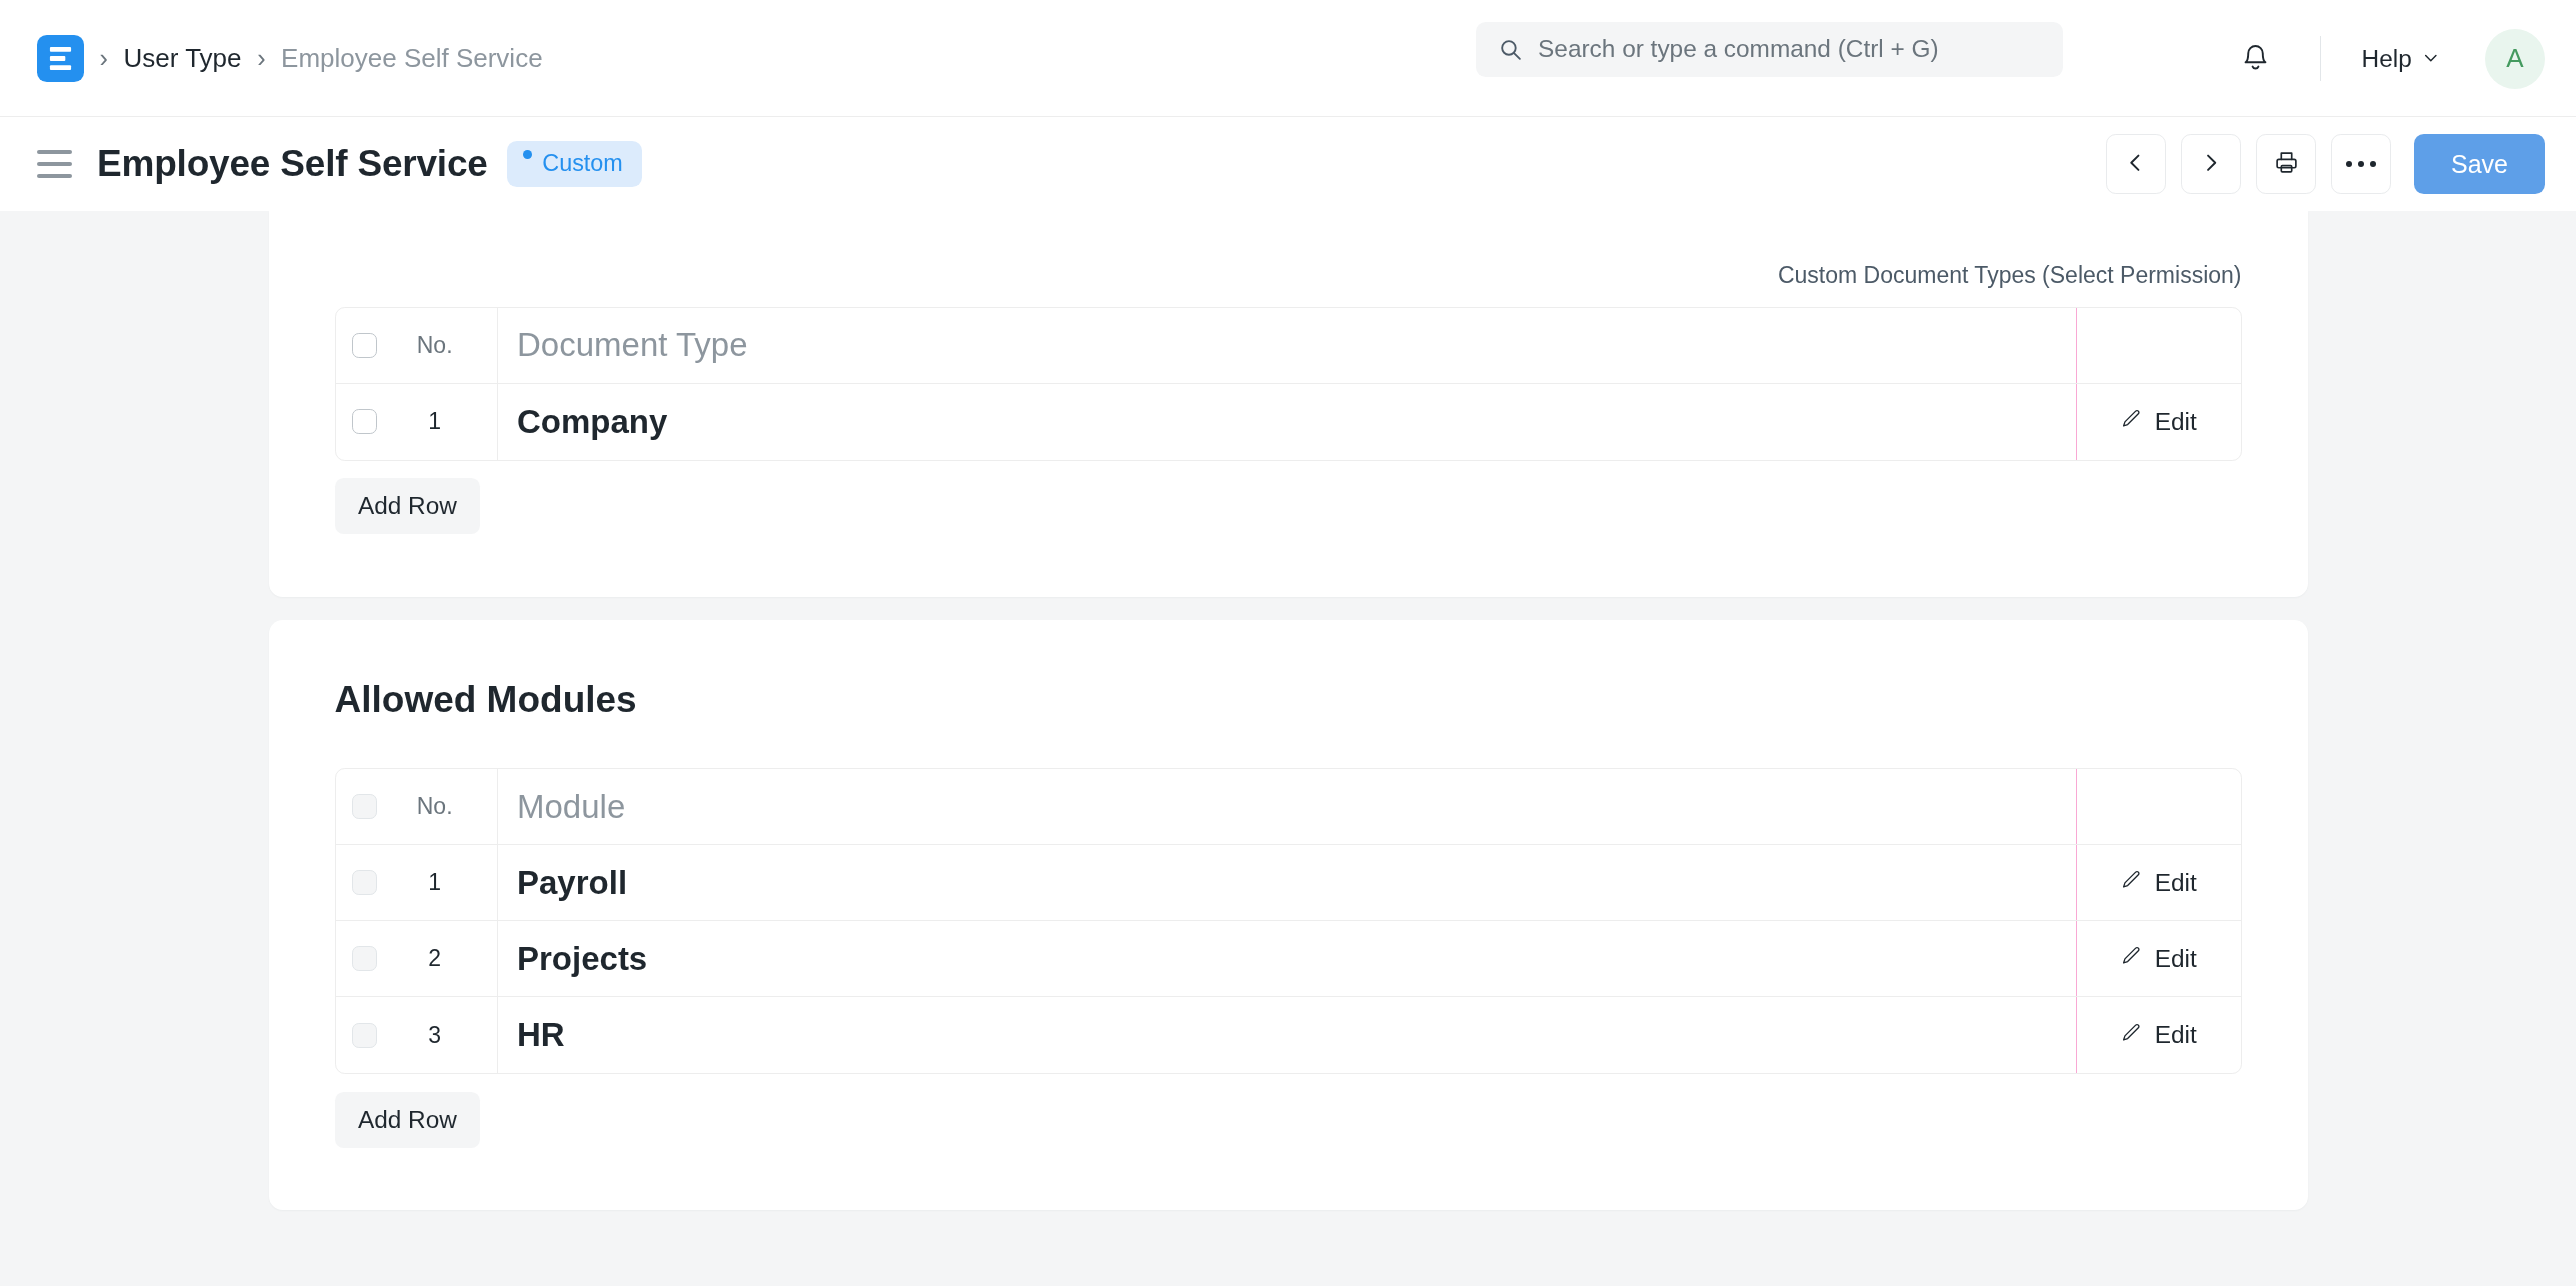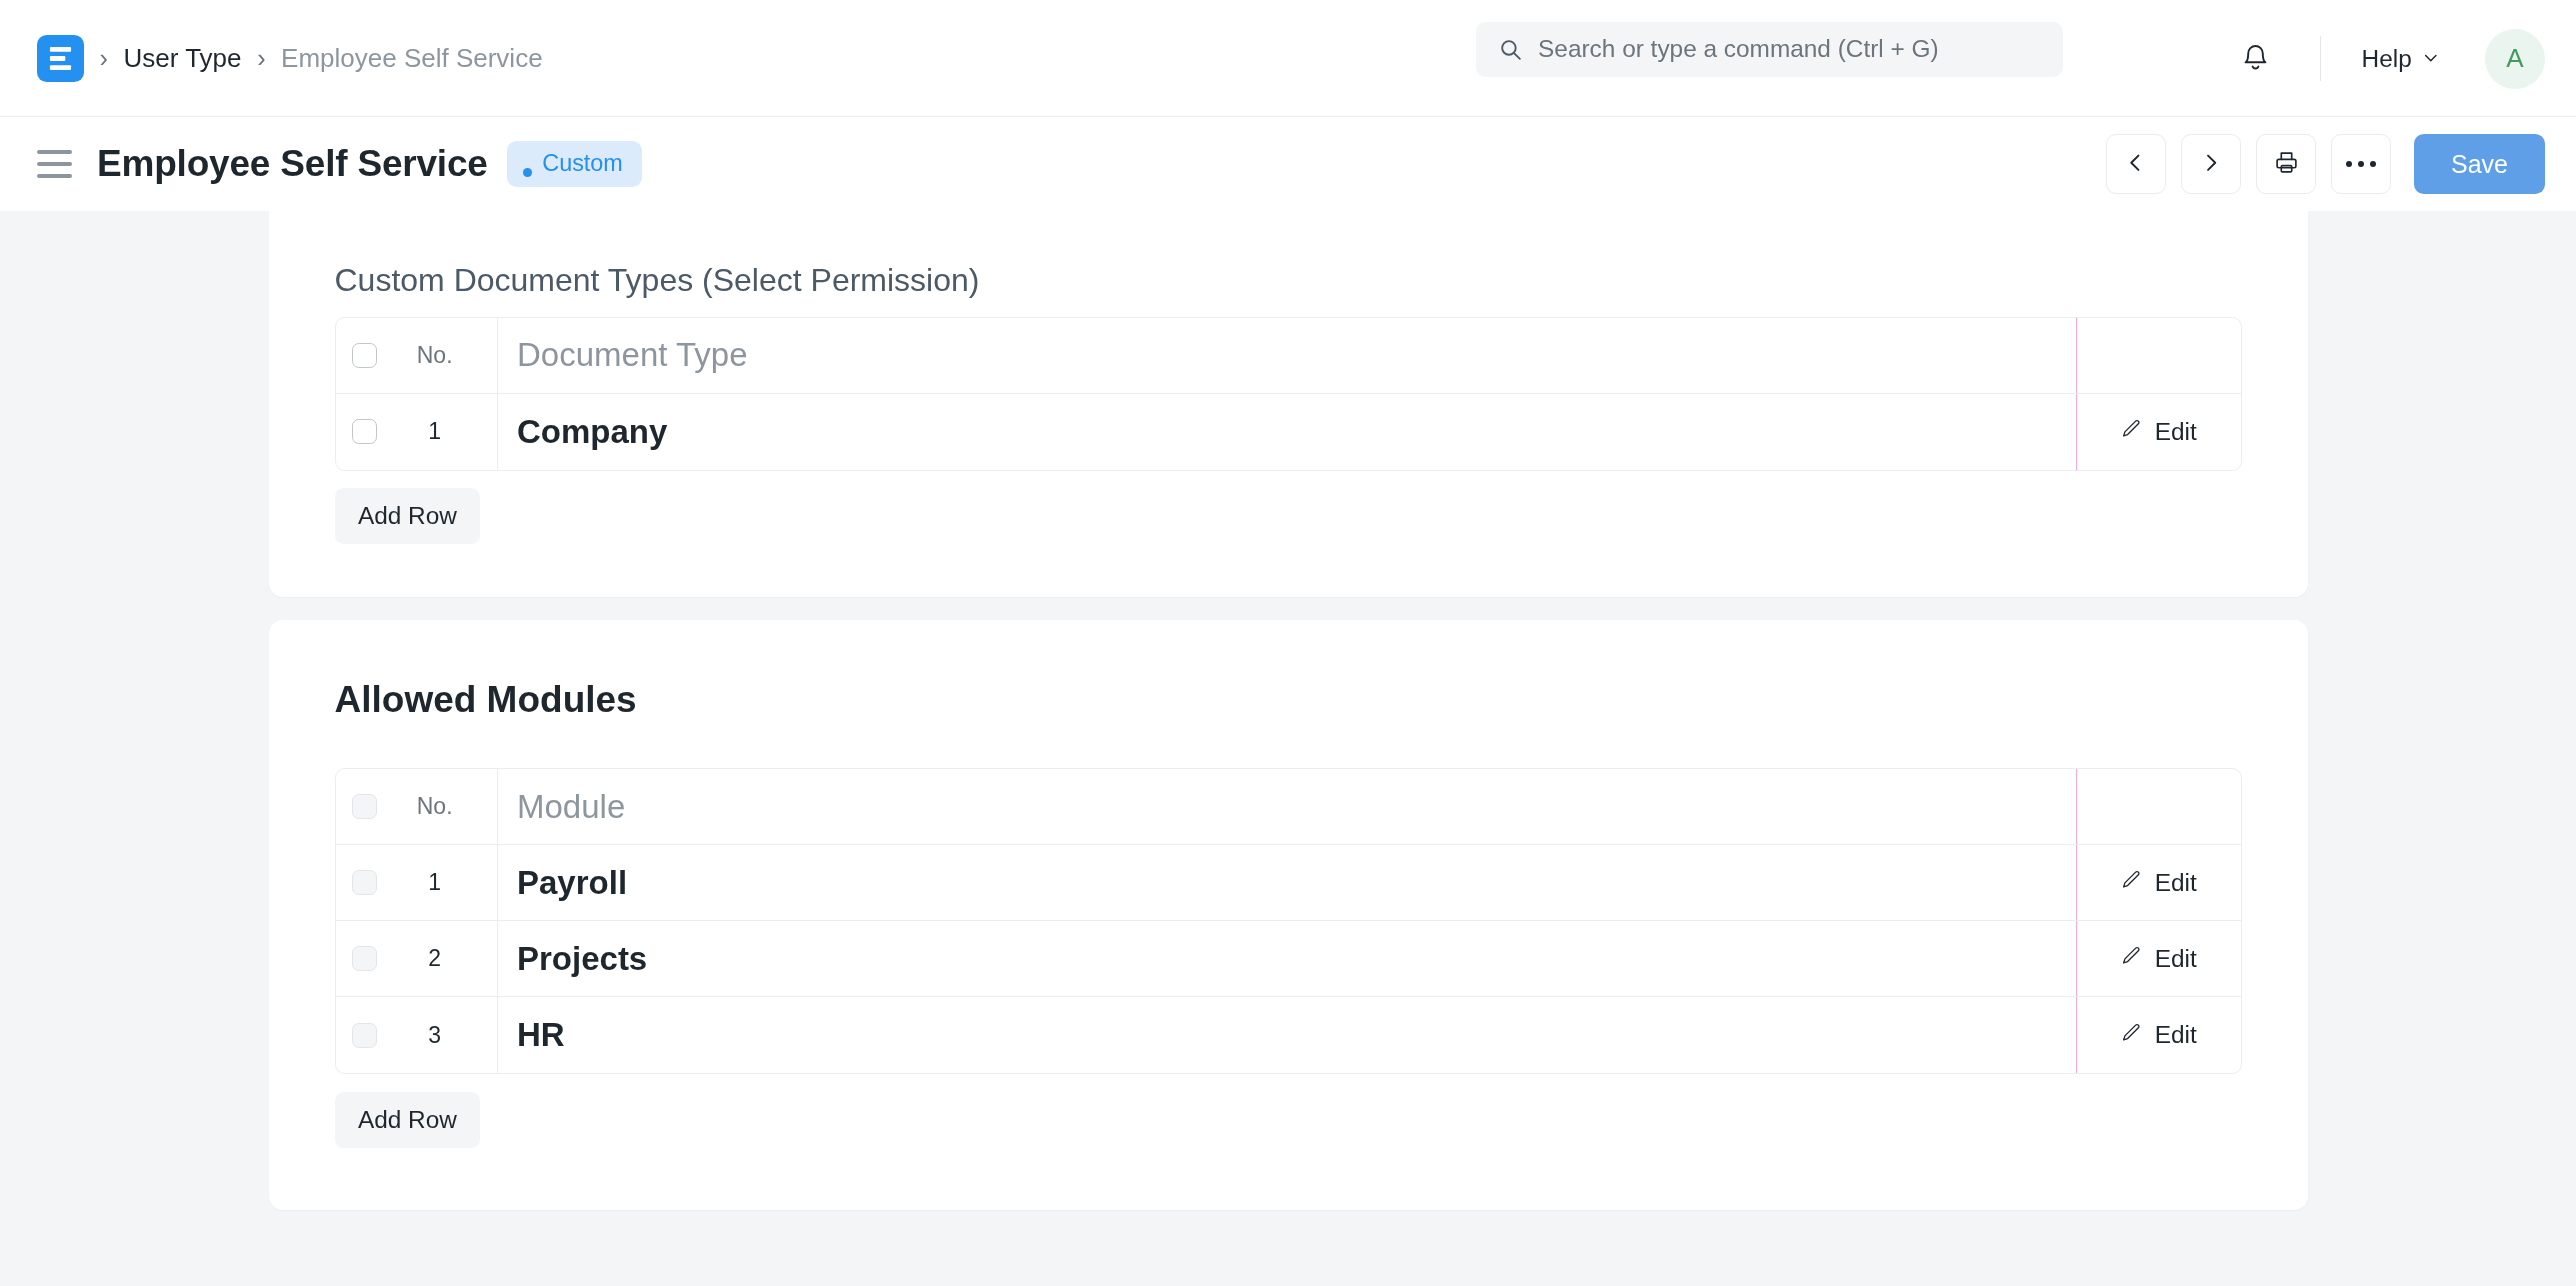--- a/index.html
+++ b/index.html
@@ -179,21 +179,21 @@
   }
 
   .badge-custom {
     margin-left: 19.5px;
     background: #DCEBFC;
     color: #2490EF;
     font-size: 23.4px;
     border-radius: 9.8px;
     padding: 8.8px 19.5px 9.8px 15.6px;
     display: inline-flex;
-    align-items: flex-end;
+    align-items: flex-start;
     gap: 10.7px;
     white-space: nowrap;
   }
   .badge-custom .dot {
     width: 8.8px; height: 8.8px; border-radius: 50%;
     background: #2490EF; display: block;
   }
 
   .head-actions {
     position: absolute;
@@ -256,24 +256,25 @@
     position: relative;
   }
 
   .card-2 {
     margin-top: 23.4px;
     padding: 0 66px 62px 66px;
     min-height: 582px;
   }
 
   .field-label {
-    font-size: 32px;
+    font-size: 23px;
     color: #4C5A67;
     padding-top: 51px;
     padding-bottom: 17.6px;
+    text-align: right;
   }
 
   .section-title {
     font-size: 37px;
     font-weight: 700;
     color: #1F272E;
     padding-top: 59px;
     padding-bottom: 0;
   }
 

